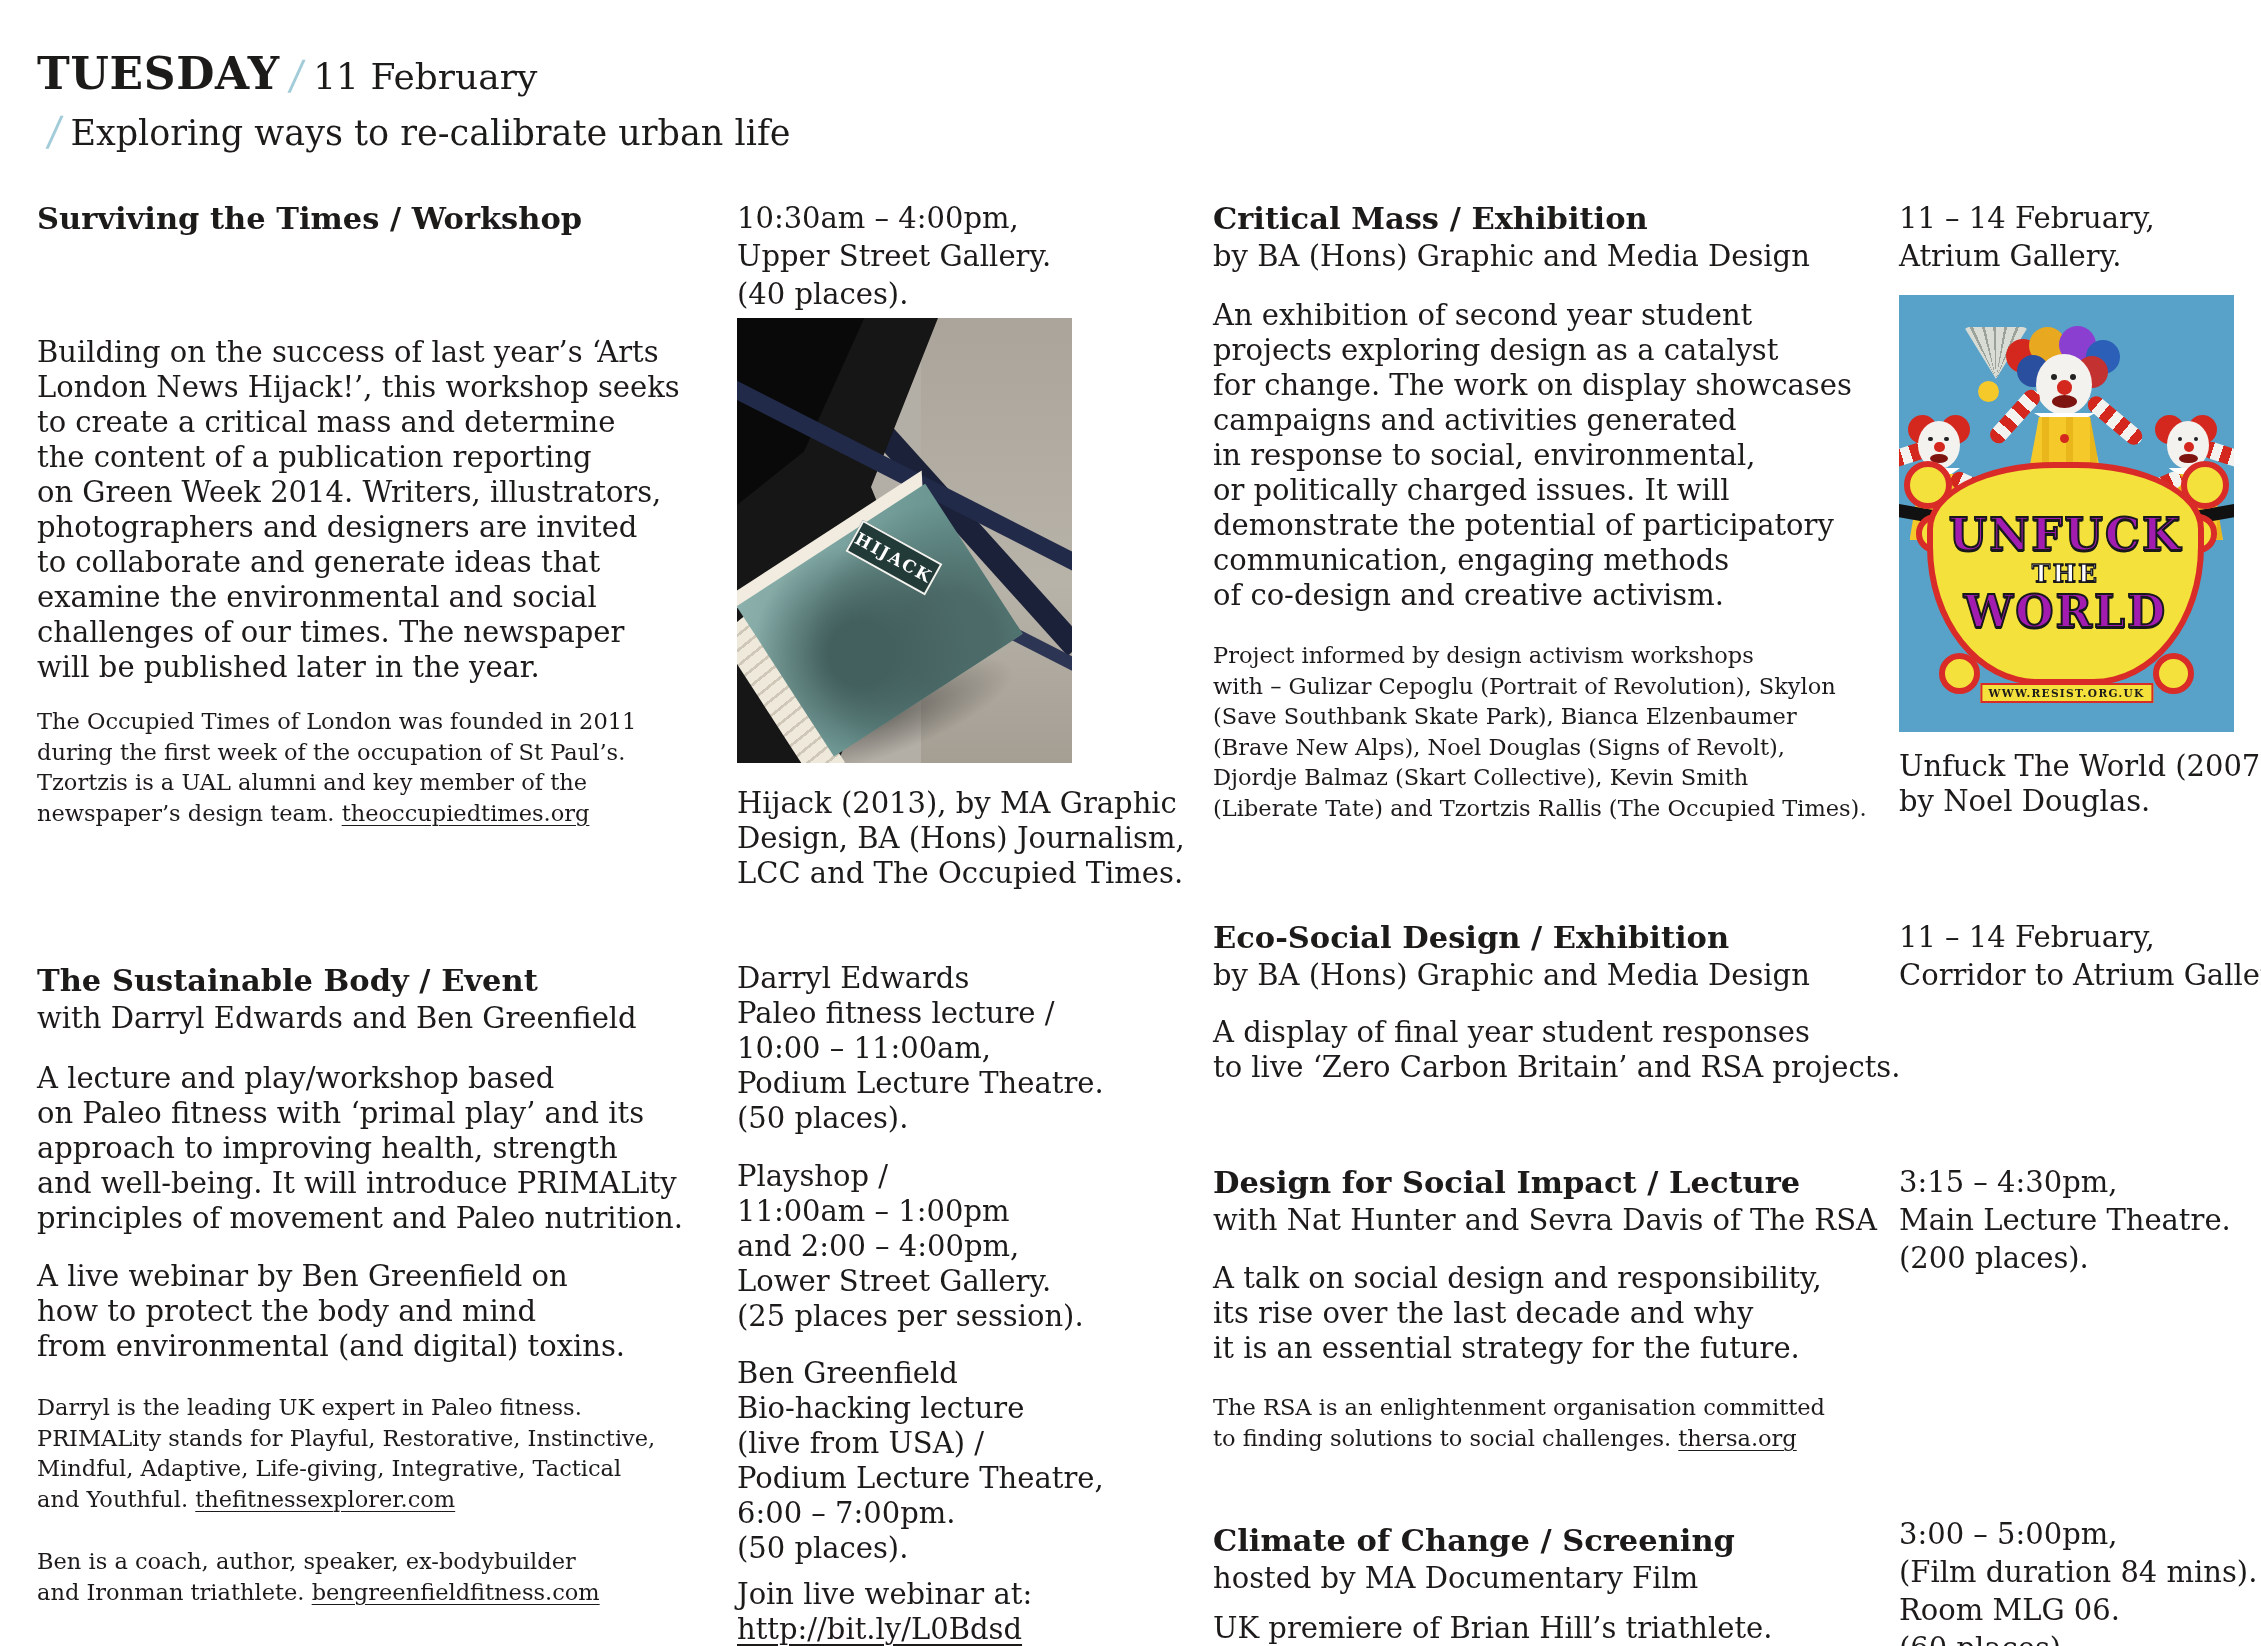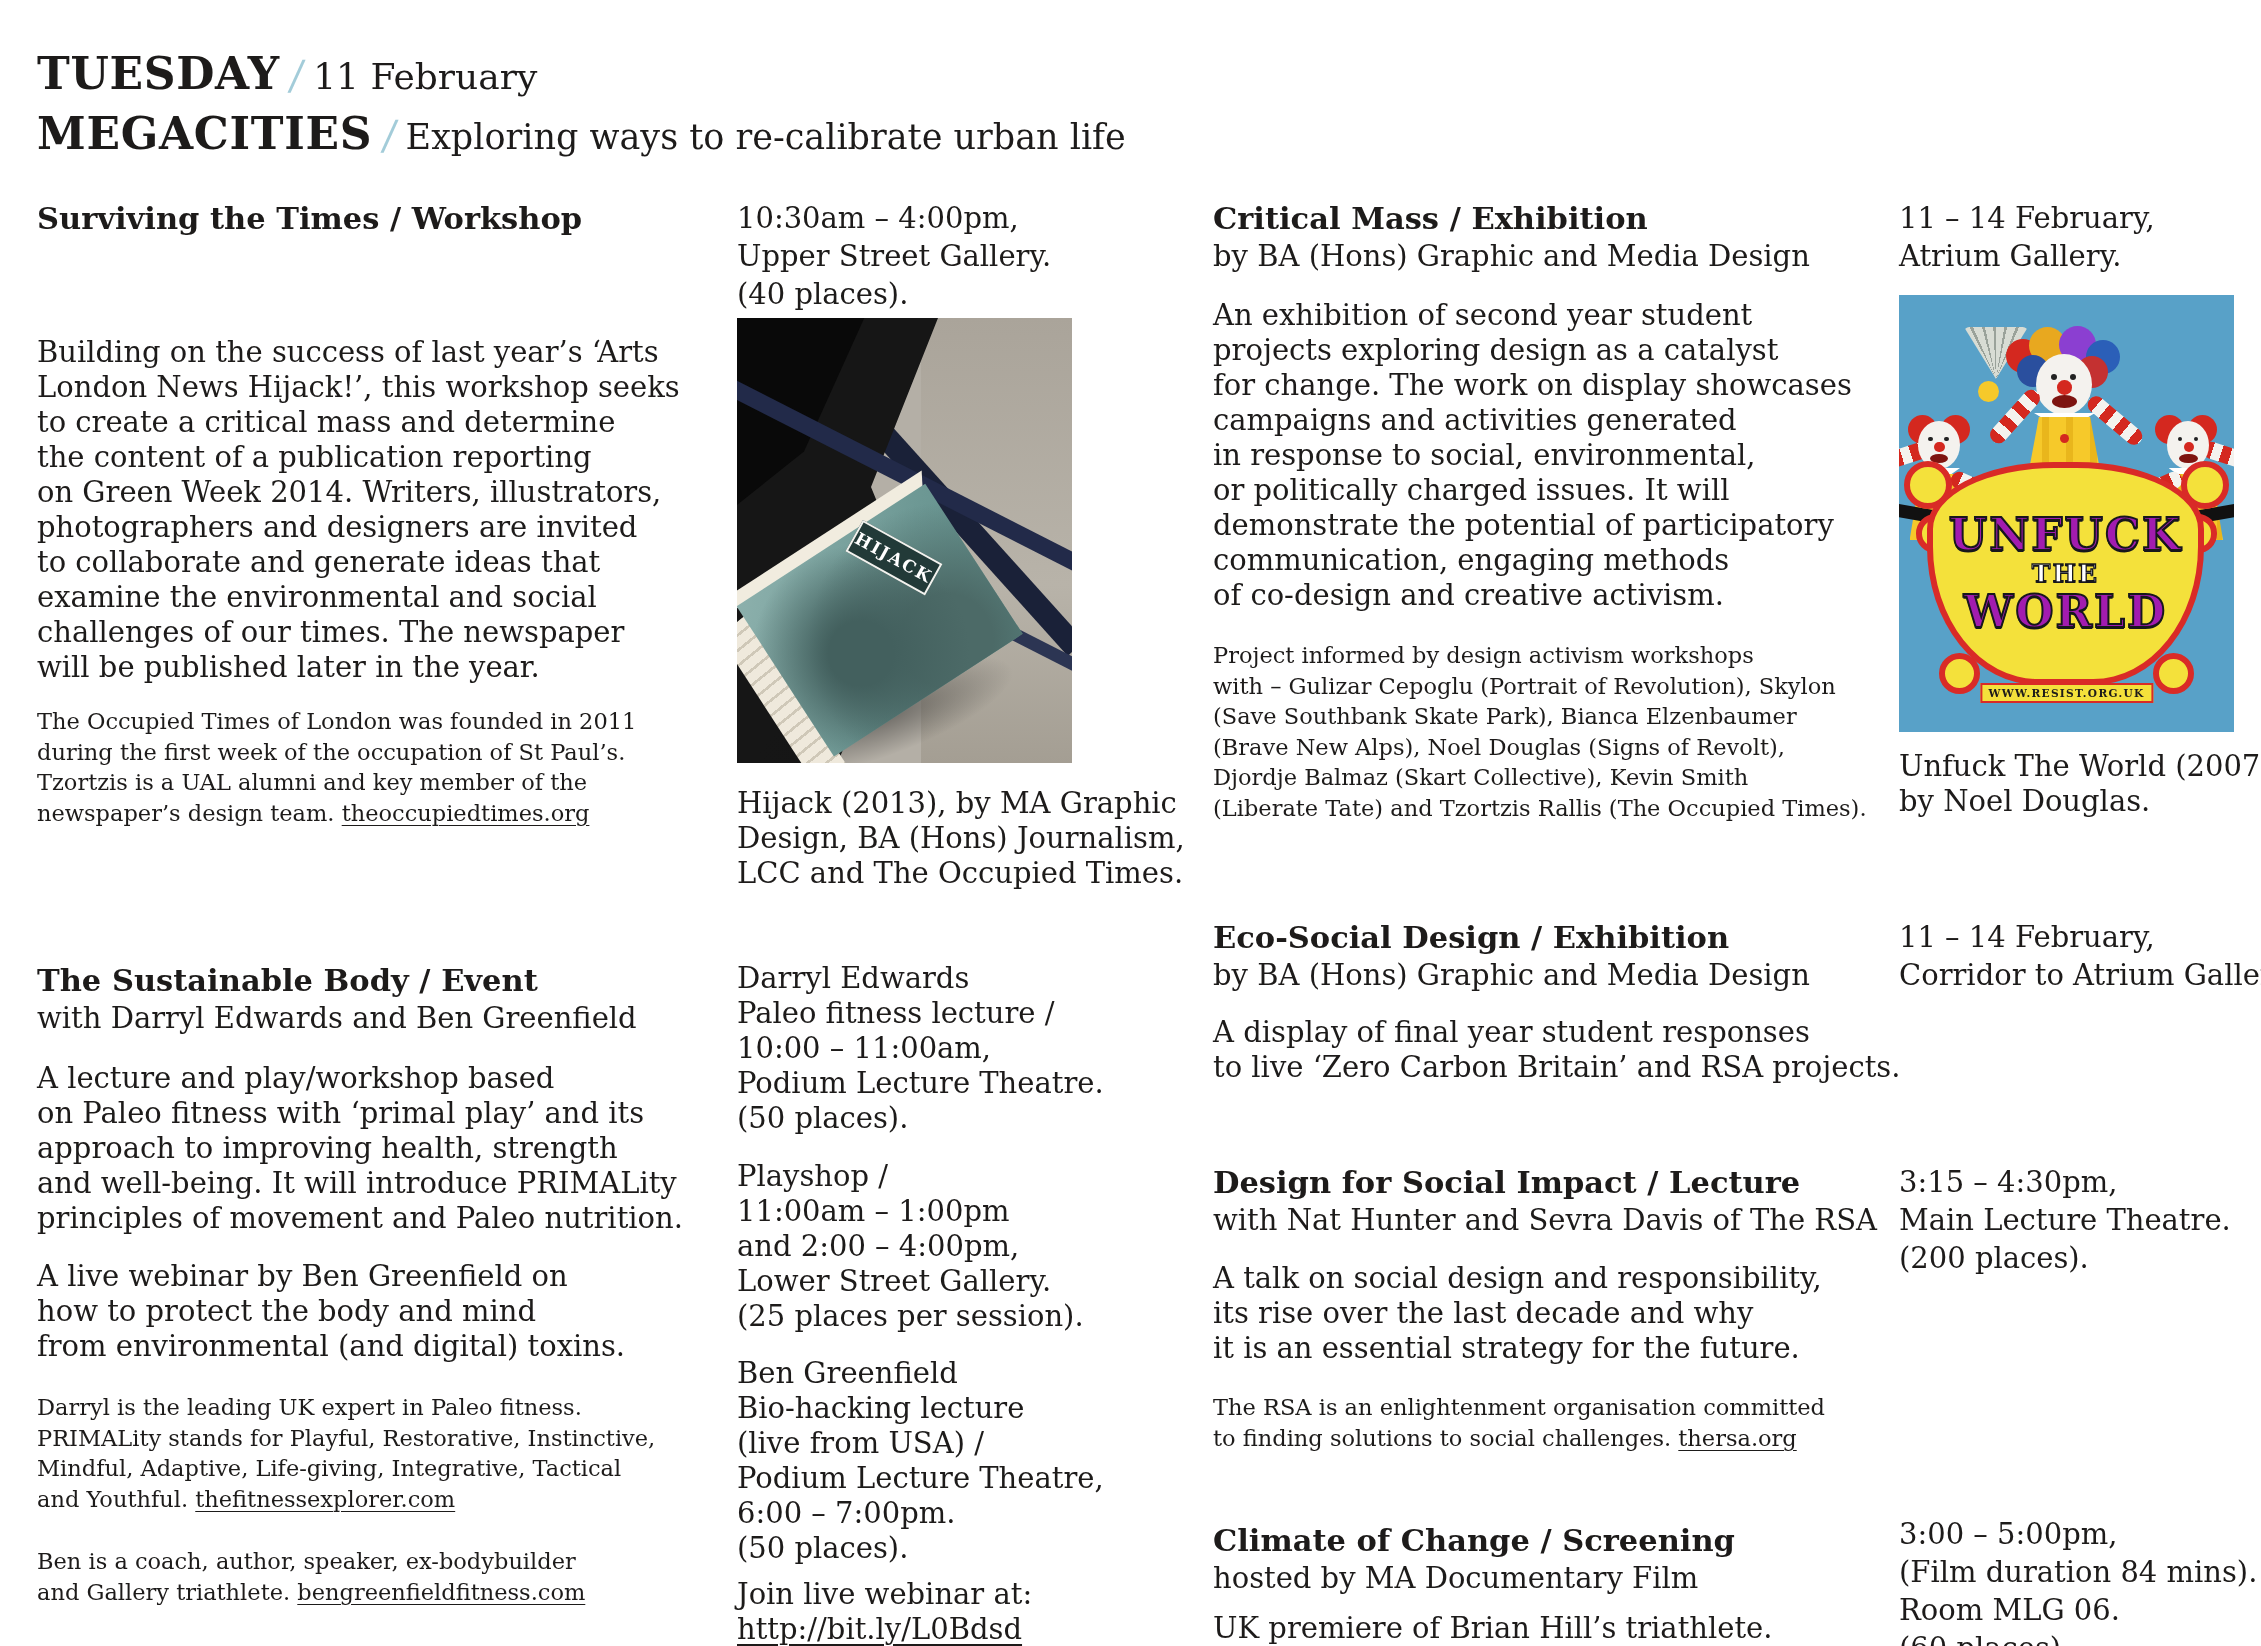--- a/index.html
+++ b/index.html
@@ -78,21 +78,20 @@
 
 <div class="page">
 
   <header class="hdr">
     <div class="hline">
       <span class="hday">TUESDAY</span>
       <span class="hslash">/</span>
       <span class="hdate">11 February</span>
     </div>
     <div class="hline">
-      <span class="hday">MEGACITIES</span>
       <span class="hslash">/</span>
       <span class="htag">Exploring ways to re-calibrate urban life</span>
     </div>
   </header>
 
   <section class="col" id="col1">
     <div class="block" style="top:0">
       <div class="etitle">Surviving the Times / Workshop</div>
     </div>
     <div class="block body" style="top:136px">Building on the success of last year’s ‘Arts<br>London News Hijack!’, this workshop seeks<br>to create a critical mass and determine<br>the content of a publication reporting<br>on Green Week 2014. Writers, illustrators,<br>photographers and designers are invited<br>to collaborate and generate ideas that<br>examine the environmental and social<br>challenges of our times. The newspaper<br>will be published later in the year.</div>
@@ -106,21 +105,21 @@
       <div class="esub">with Darryl Edwards and Ben Greenfield</div>
     </div>
     <div class="block body" style="top:862px">A lecture and play/workshop based<br>on Paleo fitness with ‘primal play’ and its<br>approach to improving health, strength<br>and well-being. It will introduce PRIMALity<br>principles of movement and Paleo nutrition.</div>
     <div class="block body" style="top:1060px">A live webinar by Ben Greenfield on<br>how to protect the body and mind<br>from environmental (and digital) toxins.</div>
     <div class="block note" style="top:1193px">
       <span>Darryl is the leading UK expert in Paleo fitness.<br>PRIMALity stands for Playful, Restorative, Instinctive,<br>Mindful, Adaptive, Life-giving, Integrative, Tactical</span><br>
       <span>and Youthful. </span><span class="link">thefitnessexplorer.com</span>
     </div>
     <div class="block note" style="top:1347px">
       <span>Ben is a coach, author, speaker, ex-bodybuilder</span><br>
-      <span>and Gallery triathlete. </span><span class="link">bengreenfieldfitness.com</span>
+      <span>and Ironman triathlete. </span><span class="link">bengreenfieldfitness.com</span>
     </div>
   </section>
 
   <section class="col" id="col2">
     <div class="block time" style="top:0">10:30am – 4:00pm,<br>Upper Street Gallery.<br>(40 places).</div>
 
     <div class="photo">
       <div class="ph-floor2"></div>
       <div class="ph-rail2"></div>
       <div class="ph-dark"></div>

